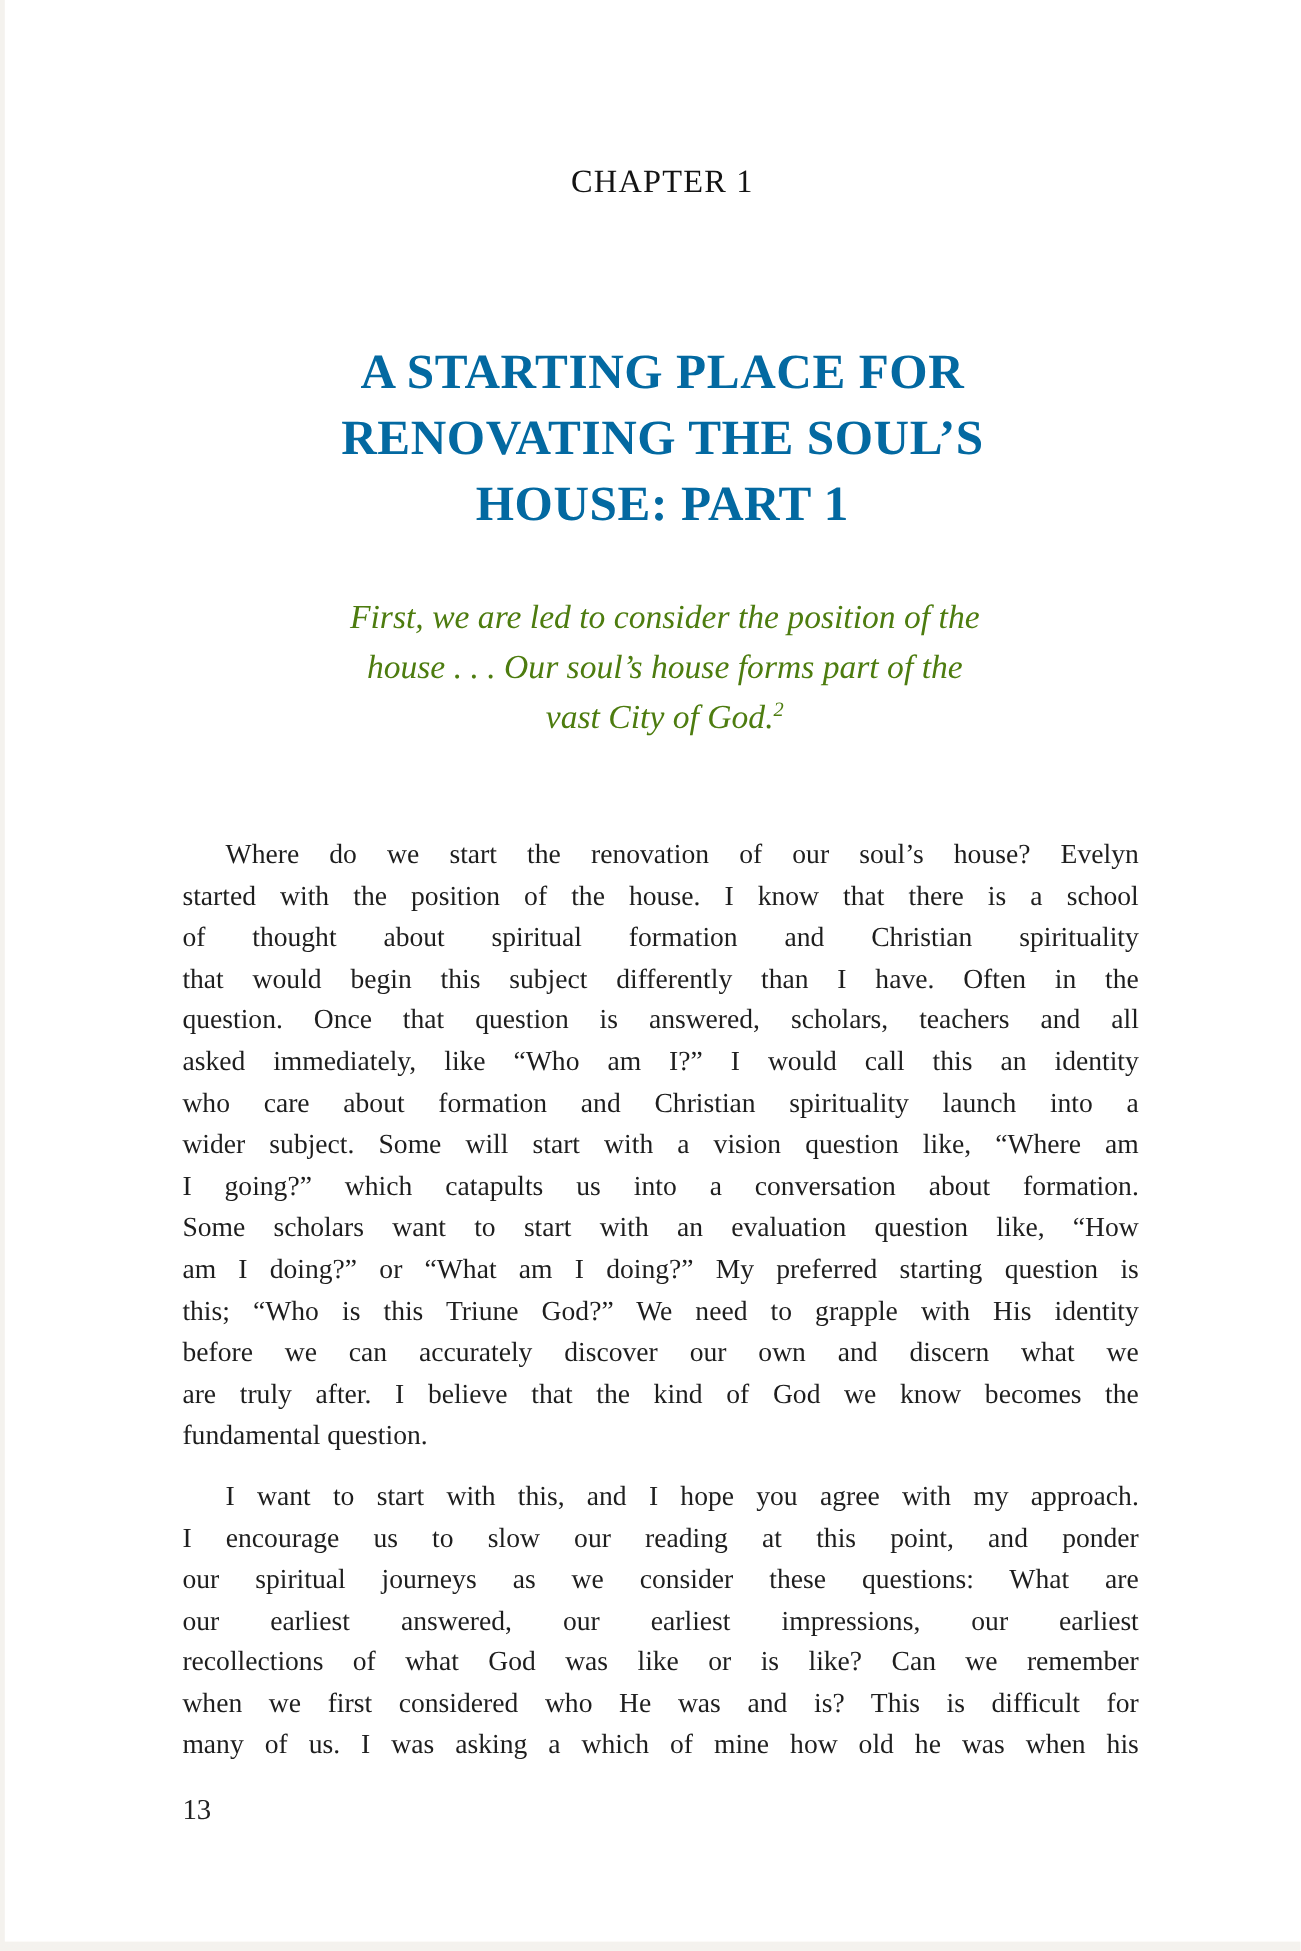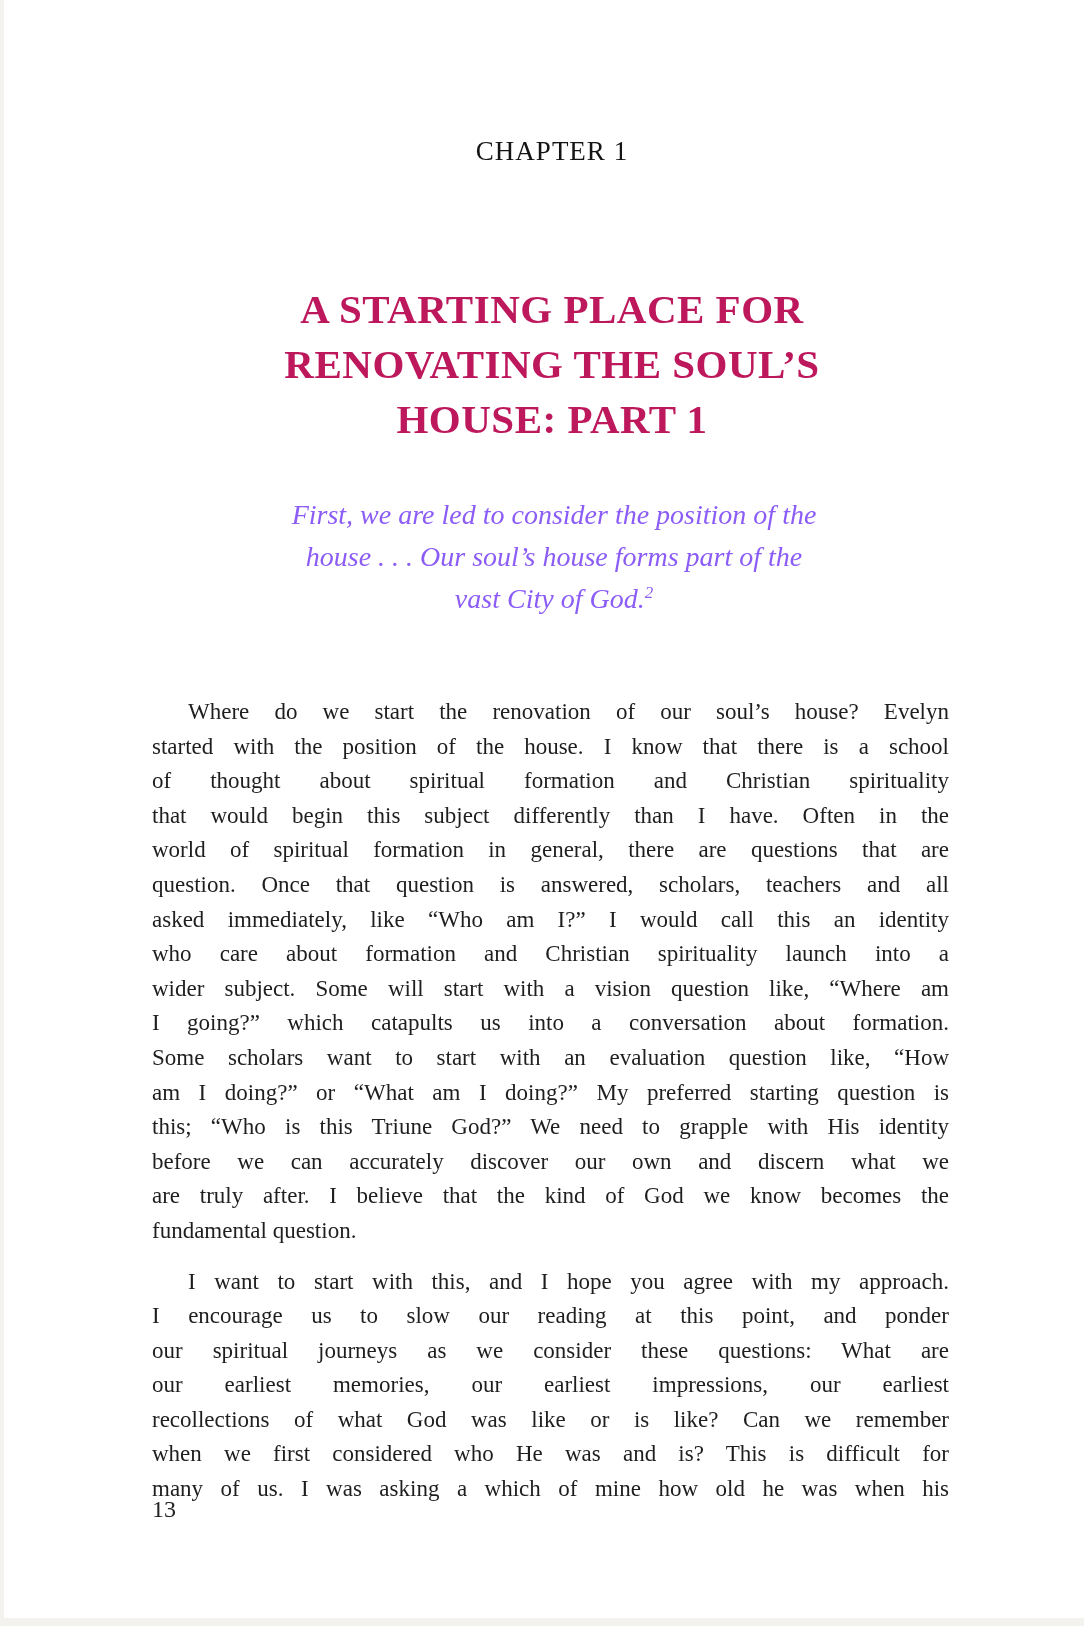--- a/index.html
+++ b/index.html
@@ -37,30 +37,30 @@
     color: #141414;
   }
   .title {
     position: absolute;
     top: 282px; left: 142px; width: 820px;
     text-align: center;
     font-size: 41px;
     font-weight: bold;
     line-height: 55px;
     letter-spacing: 0.5px;
-    color: #be185d;
+    color: #0369a1;
   }
   .epigraph {
     position: absolute;
     top: 494px; left: 204px; width: 700px;
     text-align: center;
     font-style: italic;
     font-size: 28px;
     line-height: 42px;
-    color: #8b5cf6;
+    color: #4d7c0f;
   }
   .epigraph sup {
     font-size: 17px;
     line-height: 0;
     vertical-align: super;
   }
   .body-text {
     position: absolute;
     top: 679px; left: 152px; width: 797px;
     font-size: 23px;
@@ -106,38 +106,37 @@
     <div>house . . . Our soul’s house forms part of the</div>
     <div><span>vast City of God.</span><sup>2</sup></div>
   </div>
 
   <div class="body-text">
       <div class="para">
         <div class="line first">Where do we start the renovation of our soul’s house? Evelyn</div>
         <div class="line">started with the position of the house. I know that there is a school</div>
         <div class="line">of thought about spiritual formation and Christian spirituality</div>
         <div class="line">that would begin this subject differently than I have. Often in the</div>
-        <div class="line">world of spiritual formation in general, there are questions that are</div>
         <div class="line">question. Once that question is answered, scholars, teachers and all</div>
         <div class="line">asked immediately, like “Who am I?” I would call this an identity</div>
         <div class="line">who care about formation and Christian spirituality launch into a</div>
         <div class="line">wider subject. Some will start with a vision question like, “Where am</div>
         <div class="line">I going?” which catapults us into a conversation about formation.</div>
         <div class="line">Some scholars want to start with an evaluation question like, “How</div>
         <div class="line">am I doing?” or “What am I doing?” My preferred starting question is</div>
         <div class="line">this; “Who is this Triune God?” We need to grapple with His identity</div>
         <div class="line">before we can accurately discover our own and discern what we</div>
         <div class="line">are truly after. I believe that the kind of God we know becomes the</div>
         <div class="line no-just">fundamental question.</div>
       </div>
       <div class="para">
         <div class="line first">I want to start with this, and I hope you agree with my approach.</div>
         <div class="line">I encourage us to slow our reading at this point, and ponder</div>
         <div class="line">our spiritual journeys as we consider these questions: What are</div>
-        <div class="line">our earliest memories, our earliest impressions, our earliest</div>
+        <div class="line">our earliest answered, our earliest impressions, our earliest</div>
         <div class="line">recollections of what God was like or is like? Can we remember</div>
         <div class="line">when we first considered who He was and is? This is difficult for</div>
         <div class="line">many of us. I was asking a which of mine how old he was when his</div>
       </div>
     </div>
 
   <div class="pageno">13</div>
 
   <div class="edge-bottom"></div>
 </div>

